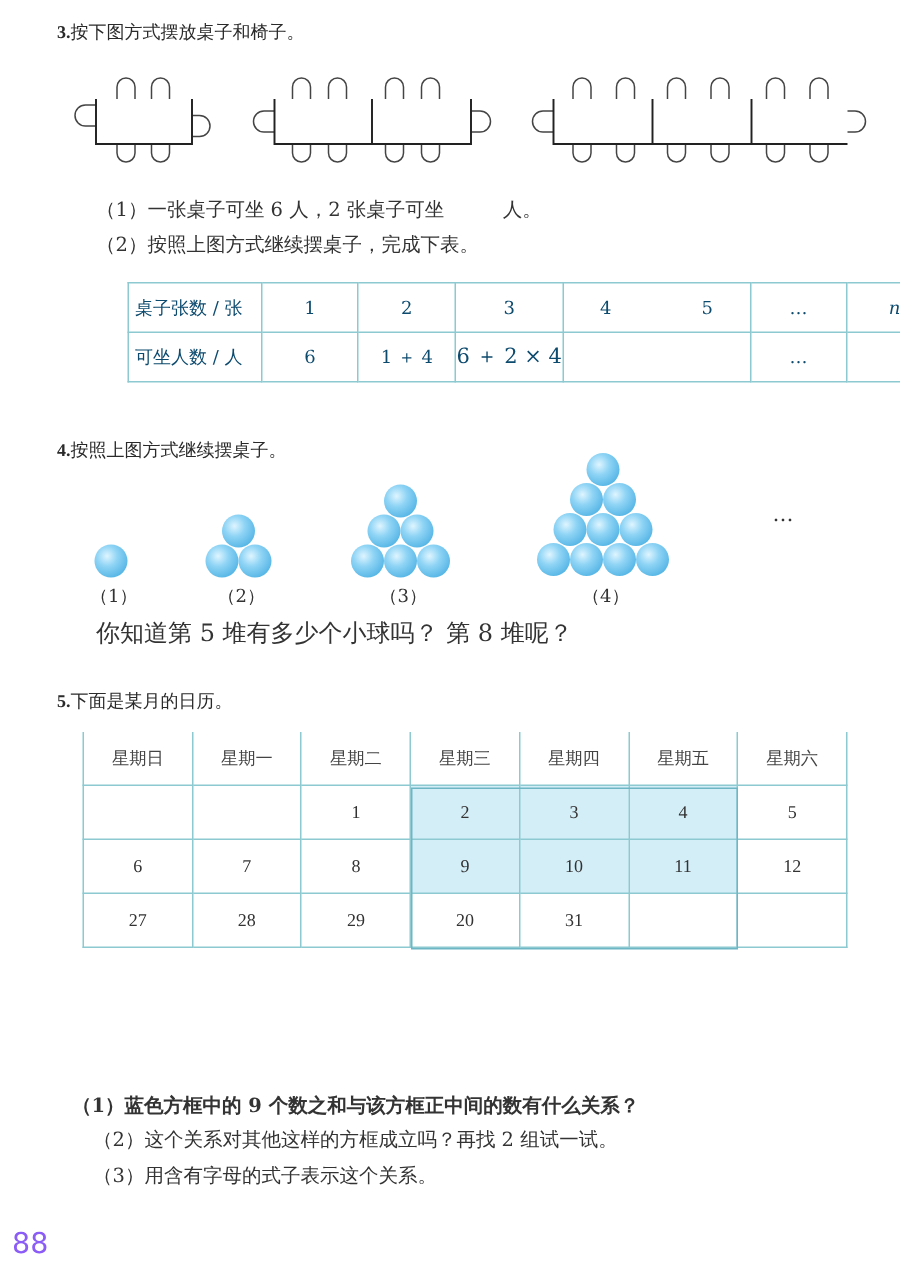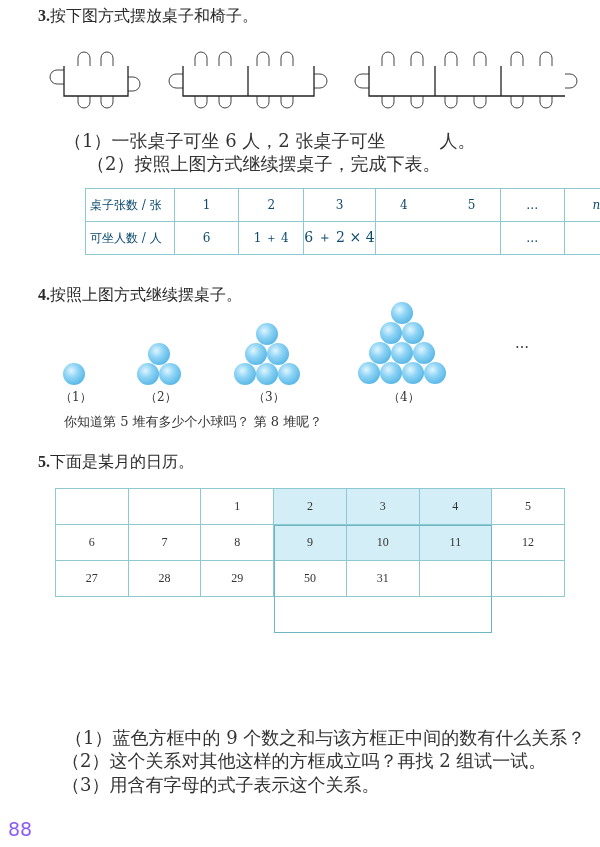--- a/index.html
+++ b/index.html
@@ -3,23 +3,23 @@
 <meta charset="utf-8">
 <style>
   html, body { margin:0; padding:0; }
   body {
     width:600px; height:847px; position:relative; overflow:hidden;
     background:#ffffff;
     font-family:"DejaVu Serif", "Liberation Serif", serif;
     color:#2a2a2a;
   }
   .abs { position:absolute; }
-  .title { font-size:16px; line-height:16px; white-space:nowrap; }
+  .title { font-size:12px; line-height:26px; white-space:nowrap; }
   .title .num { font-weight:bold; font-family:"Liberation Serif", serif; }
-  .sub { font-size:18px; line-height:16px; white-space:nowrap; color:#333; }
+  .sub { font-size:13px; line-height:16px; white-space:nowrap; color:#333; }
 
   
   svg.diag { position:absolute; overflow:visible; }
 
   
   table.t3 {
     position:absolute; left:45px; top:188px; width:544px;
     border-collapse:collapse; font-size:12px; color:#0c4a6e;margin-left:40px;
   }
   table.t3 td {
@@ -118,21 +118,21 @@
     <path d="M213 30 H218 a6 6 0 0 1 0 14 H213"></path>
   </g>
   <g fill="none" stroke="#222" stroke-width="1.3">
     <path d="M17 22 V52 H213"></path>
     <path d="M83 22 V52"></path>
     <path d="M149 22 V52"></path>
   </g>
 </svg>
 
 <div class="abs sub" style="left:64px; top:133px;">（1）一张桌子可坐 6 人，2 张桌子可坐　　　人。</div>
-<div class="abs sub" style="left:64px; top:156px;margin-left:23px;">（2）按照上图方式继续摆桌子，完成下表。</div>
+<div class="abs sub" style="left:64px; top:156px;">（2）按照上图方式继续摆桌子，完成下表。</div>
 
 <table class="t3">
   <tbody>
       <tr>
     <td class="lbl" style="width:84px;">桌子张数 / 张</td>
     <td style="width:63px;">1</td>
     <td style="width:64px;">2</td>
     <td style="width:63px;">3</td>
     <td style="width:124px; white-space:pre;">4　　　　　5</td>
     <td style="width:63px;">…</td>
@@ -185,28 +185,37 @@
   <div class="ball" style="left:402px; top:362px;"></div>
   <div class="ball" style="left:424px; top:362px;"></div>
 </div>
 
 <div class="blabel" style="left:60px; top:389px;">（1）</div>
 <div class="blabel" style="left:145px; top:389px;">（2）</div>
 <div class="blabel" style="left:253px; top:389px;">（3）</div>
 <div class="blabel" style="left:388px; top:389px;">（4）</div>
 <div class="blabel" style="left:515px; top:335px; font-size:14px;">…</div>
 
-<div class="abs sub" style="left:64px; top:414px; font-size:13px;">你知道第 5 堆有多少个小球吗？ 第 8 堆呢？</div>
+<div class="abs sub" style="left:64px; top:414px; font-size:16px;">你知道第 5 堆有多少个小球吗？ 第 8 堆呢？</div>
 
 <div class="abs title" style="left:38px; top:454px;">
   <span class="num">5.</span><span>下面是某月的日历。</span>
 </div>
 
 <table class="cal">
   <tbody>
+      <tr class="hdr">
+    <th>星期日</th>
+    <th>星期一</th>
+    <th>星期二</th>
+    <th>星期三</th>
+    <th>星期四</th>
+    <th>星期五</th>
+    <th>星期六</th>
+  </tr>
   <tr>
     <td></td>
     <td></td>
     <td>1</td>
     <td class="hl">2</td>
     <td class="hl">3</td>
     <td class="hl">4</td>
     <td>5</td>
   </tr>
   <tr>
@@ -215,26 +224,26 @@
     <td>8</td>
     <td class="hl">9</td>
     <td class="hl">10</td>
     <td class="hl">11</td>
     <td>12</td>
   </tr>
   <tr>
     <td>27</td>
     <td>28</td>
     <td>29</td>
-    <td>50</td>
+    <td>20</td>
     <td>31</td>
     <td style="border-right:none;"></td>
     <td></td>
   </tr>
 </tbody>
   </table>
 <div class="calbox"></div>
 
-<div class="abs sub" style="left:65px; top:730px;">（1）蓝色方框中的 9 个数之和与该方框正中间的数有什么关系？</div>
+<div class="abs sub" style="left:48px; top:730px;font-weight:bold;">（1）蓝色方框中的 9 个数之和与该方框正中间的数有什么关系？</div>
 <div class="abs sub" style="left:62px; top:753px;text-align:center;">（2）这个关系对其他这样的方框成立吗？再找 2 组试一试。</div>
 <div class="abs sub" style="left:62px; top:777px;">（3）用含有字母的式子表示这个关系。</div>
 
 <div class="pagenum">88</div>
 
 </body></html>

